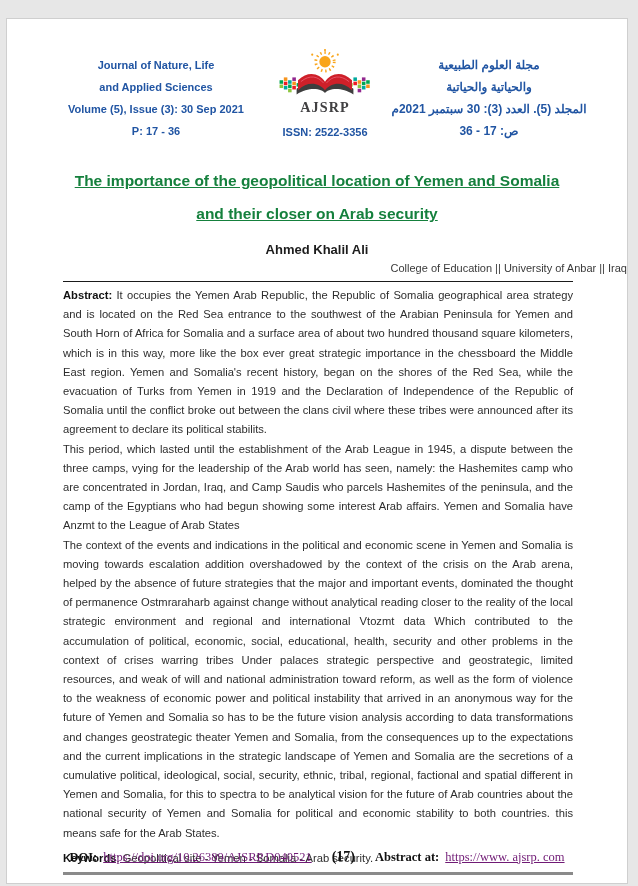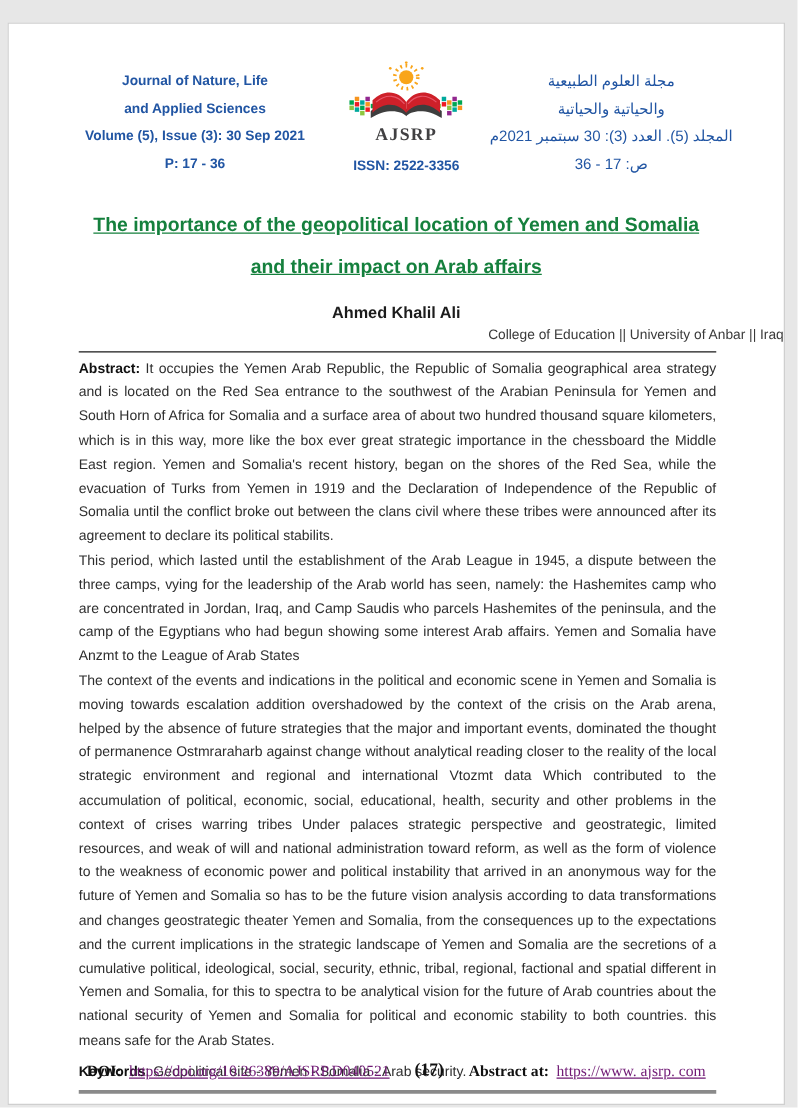--- a/index.html
+++ b/index.html
@@ -28,21 +28,21 @@
     align-items:flex-start;
   }
   .hdr-en{
     width:210px;text-align:center;
     color:#2155A3;font-weight:bold;
     font-size:11px;line-height:22px;
     padding-top:5px;
   }
   .hdr-ar{
     width:200px;text-align:center;
-    color:#2155A3;font-weight:normal;
+    color:#2155A3;font-weight:bold;
     font-size:12px;line-height:22px;
     padding-top:5px;
     direction:rtl;
   }
   .hdr-logo{
     width:110px;text-align:center;
   }
   .issn{
     color:#2155A3;font-weight:bold;font-size:11px;margin-top:2px;
   }
@@ -167,21 +167,21 @@
     <div class="hdr-ar">
       <div>مجلة العلوم الطبيعية</div>
       <div>والحياتية والحياتية</div>
       <div>المجلد (5). العدد (3): 30 سبتمبر 2021م</div>
       <div>ص: 17 - 36</div>
     </div>
   </div>
 
   <div class="title">
     <div>The importance of the geopolitical location of Yemen and Somalia</div>
-    <div>and their impact on Arab affairs</div>
+    <div>and their closer on Arab security</div>
   </div>
   <div class="author">Ahmed Khalil Ali</div>
   <div class="affiliation">College of Education || University of Anbar || Iraq</div>
 
   <hr class="rule-thin">
 
   <div class="abstract">
     <p><span class="lbl">Abstract:</span> <span>It occupies the Yemen Arab Republic, the Republic of Somalia geographical area strategy and is located on the Red Sea entrance to the southwest of the Arabian Peninsula for Yemen and South Horn of Africa for Somalia and a surface area of about two hundred thousand square kilometers, which is in this way, more like the box ever great strategic importance in the chessboard the Middle East region. Yemen and Somalia's recent history, began on the shores of the Red Sea, while the evacuation of Turks from Yemen in 1919 and the Declaration of Independence of the Republic of Somalia until the conflict broke out between the clans civil where these tribes were announced after its agreement to declare its political stabilits.</span></p>
     <p>This period, which lasted until the establishment of the Arab League in 1945, a dispute between the three camps, vying for the leadership of the Arab world has seen, namely: the Hashemites camp who are concentrated in Jordan, Iraq, and Camp Saudis who parcels Hashemites of the peninsula, and the camp of the Egyptians who had begun showing some interest Arab affairs. Yemen and Somalia have Anzmt to the League of Arab States</p>
     <p>The context of the events and indications in the political and economic scene in Yemen and Somalia is moving towards escalation addition overshadowed by the context of the crisis on the Arab arena, helped by the absence of future strategies that the major and important events, dominated the thought of permanence Ostmraraharb against change without analytical reading closer to the reality of the local strategic environment and regional and international Vtozmt data Which contributed to the accumulation of political, economic, social, educational, health, security and other problems in the context of crises warring tribes Under palaces strategic perspective and geostrategic, limited resources, and weak of will and national administration toward reform, as well as the form of violence to the weakness of economic power and political instability that arrived in an anonymous way for the future of Yemen and Somalia so has to be the future vision analysis according to data transformations and changes geostrategic theater Yemen and Somalia, from the consequences up to the expectations and the current implications in the strategic landscape of Yemen and Somalia are the secretions of a cumulative political, ideological, social, security, ethnic, tribal, regional, factional and spatial different in Yemen and Somalia, for this to spectra to be analytical vision for the future of Arab countries about the national security of Yemen and Somalia for political and economic stability to both countries. this means safe for the Arab States.</p>

